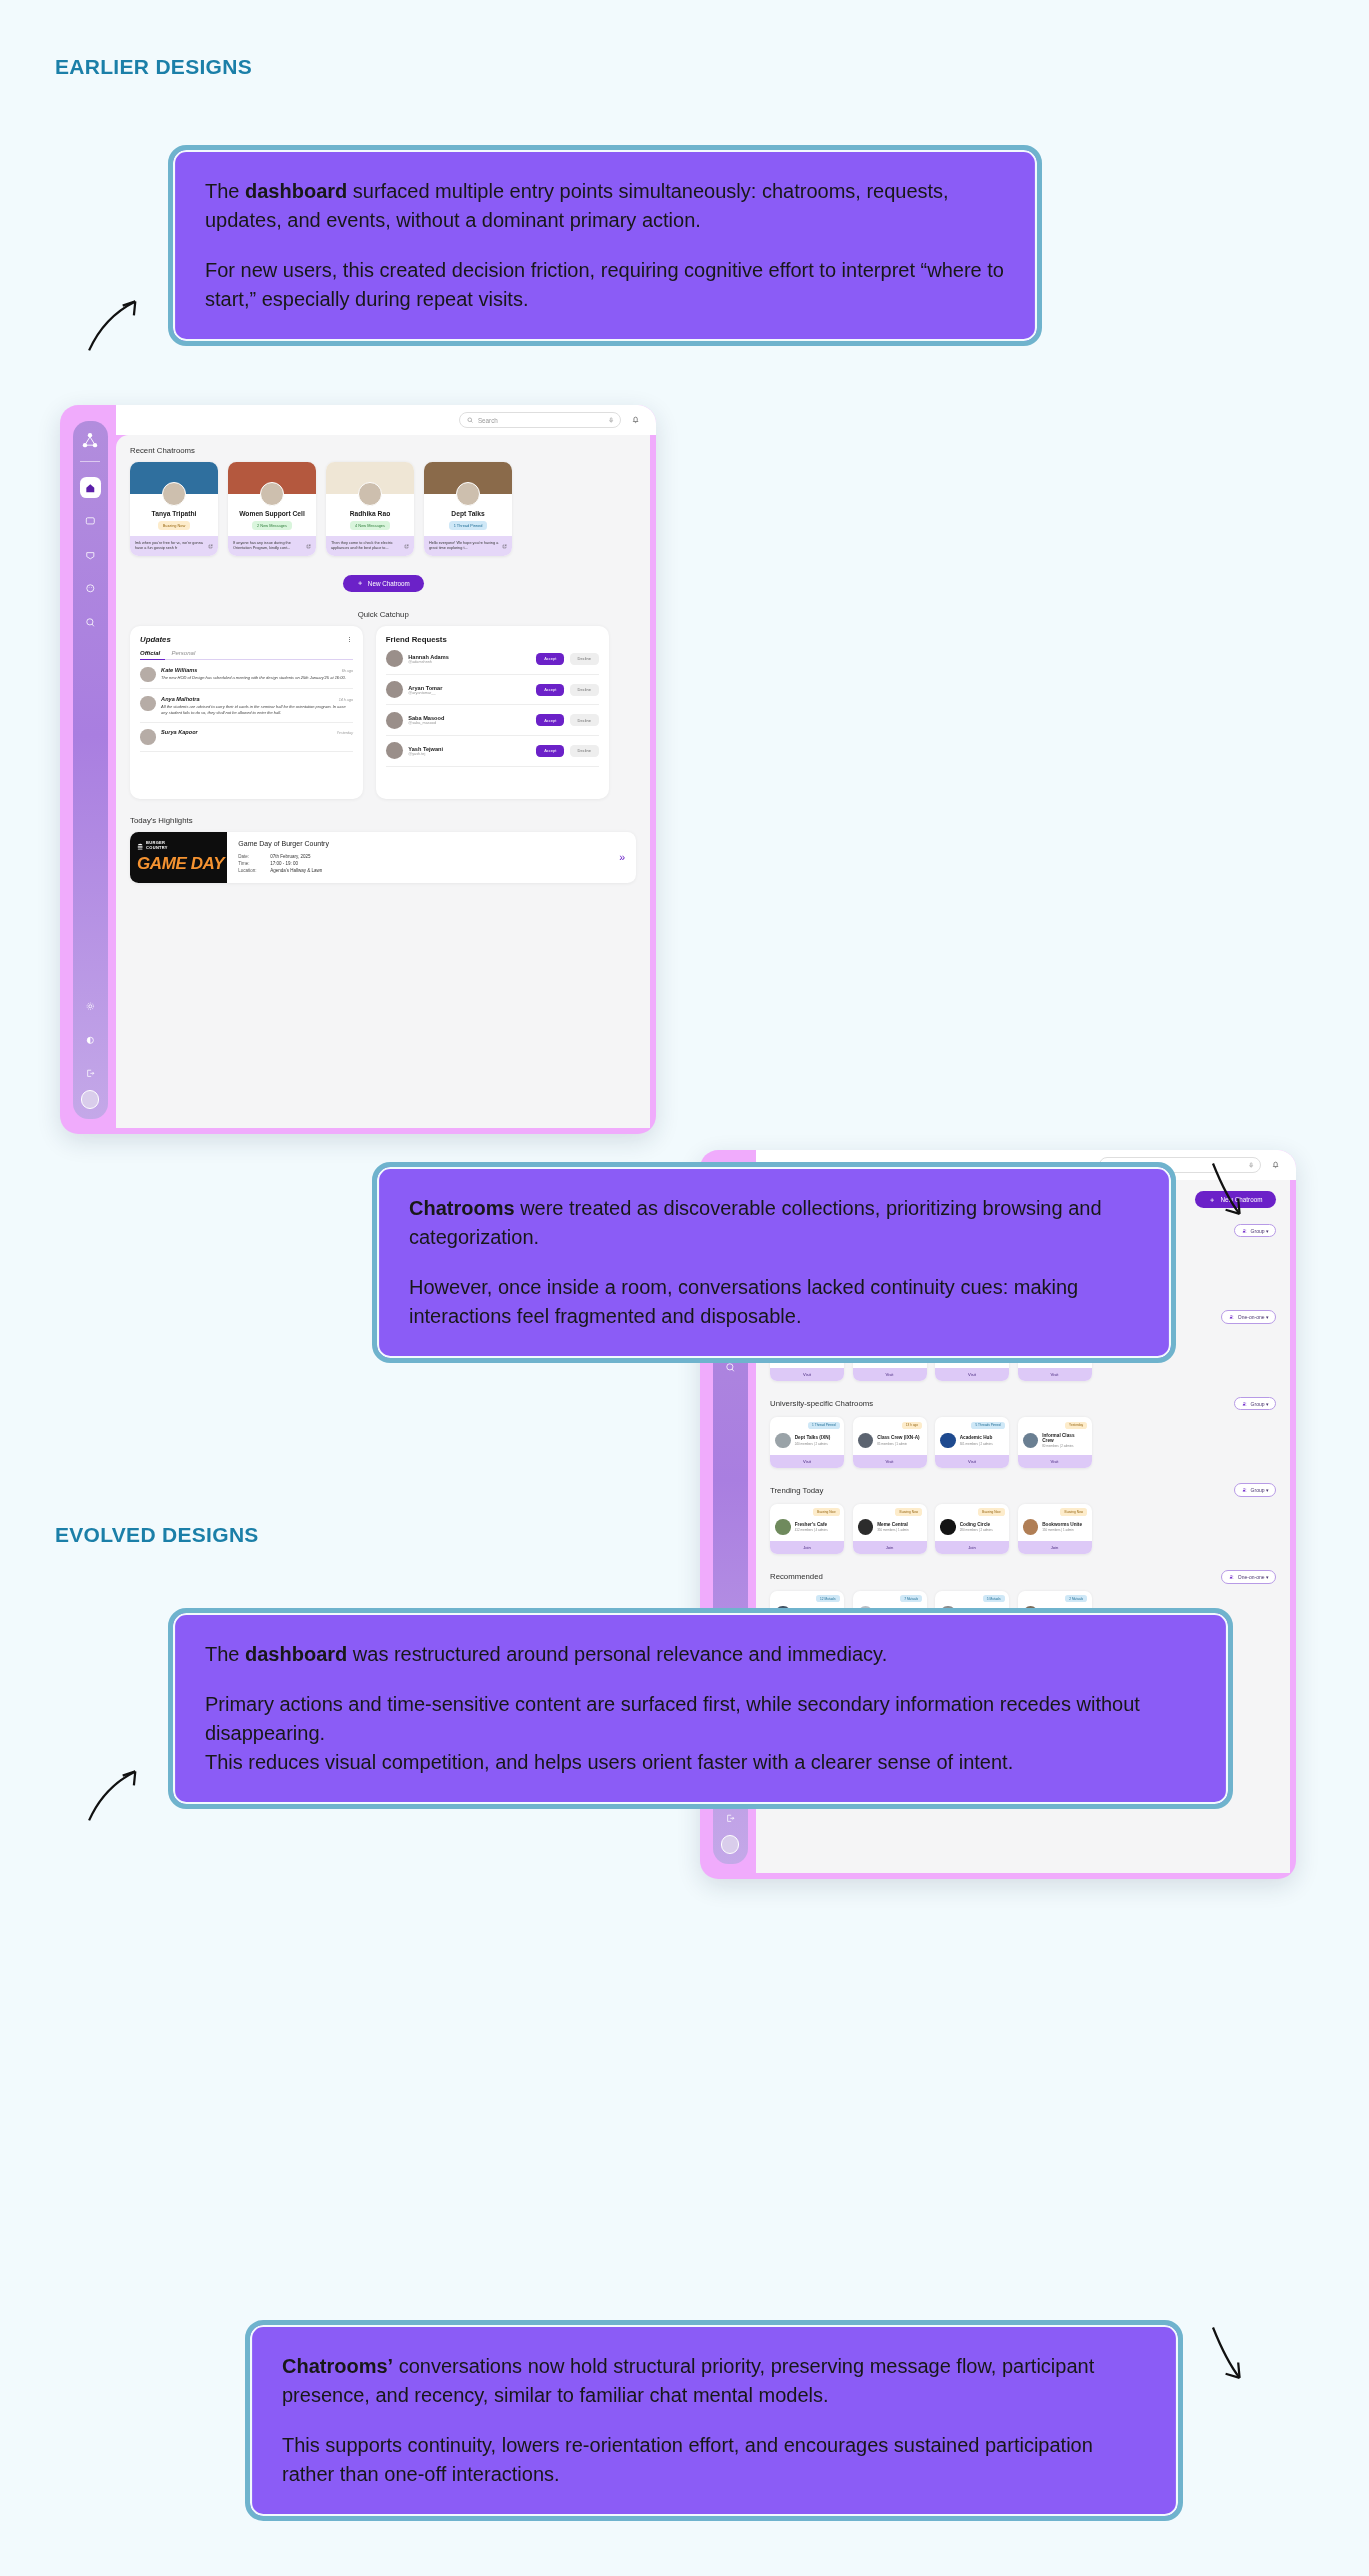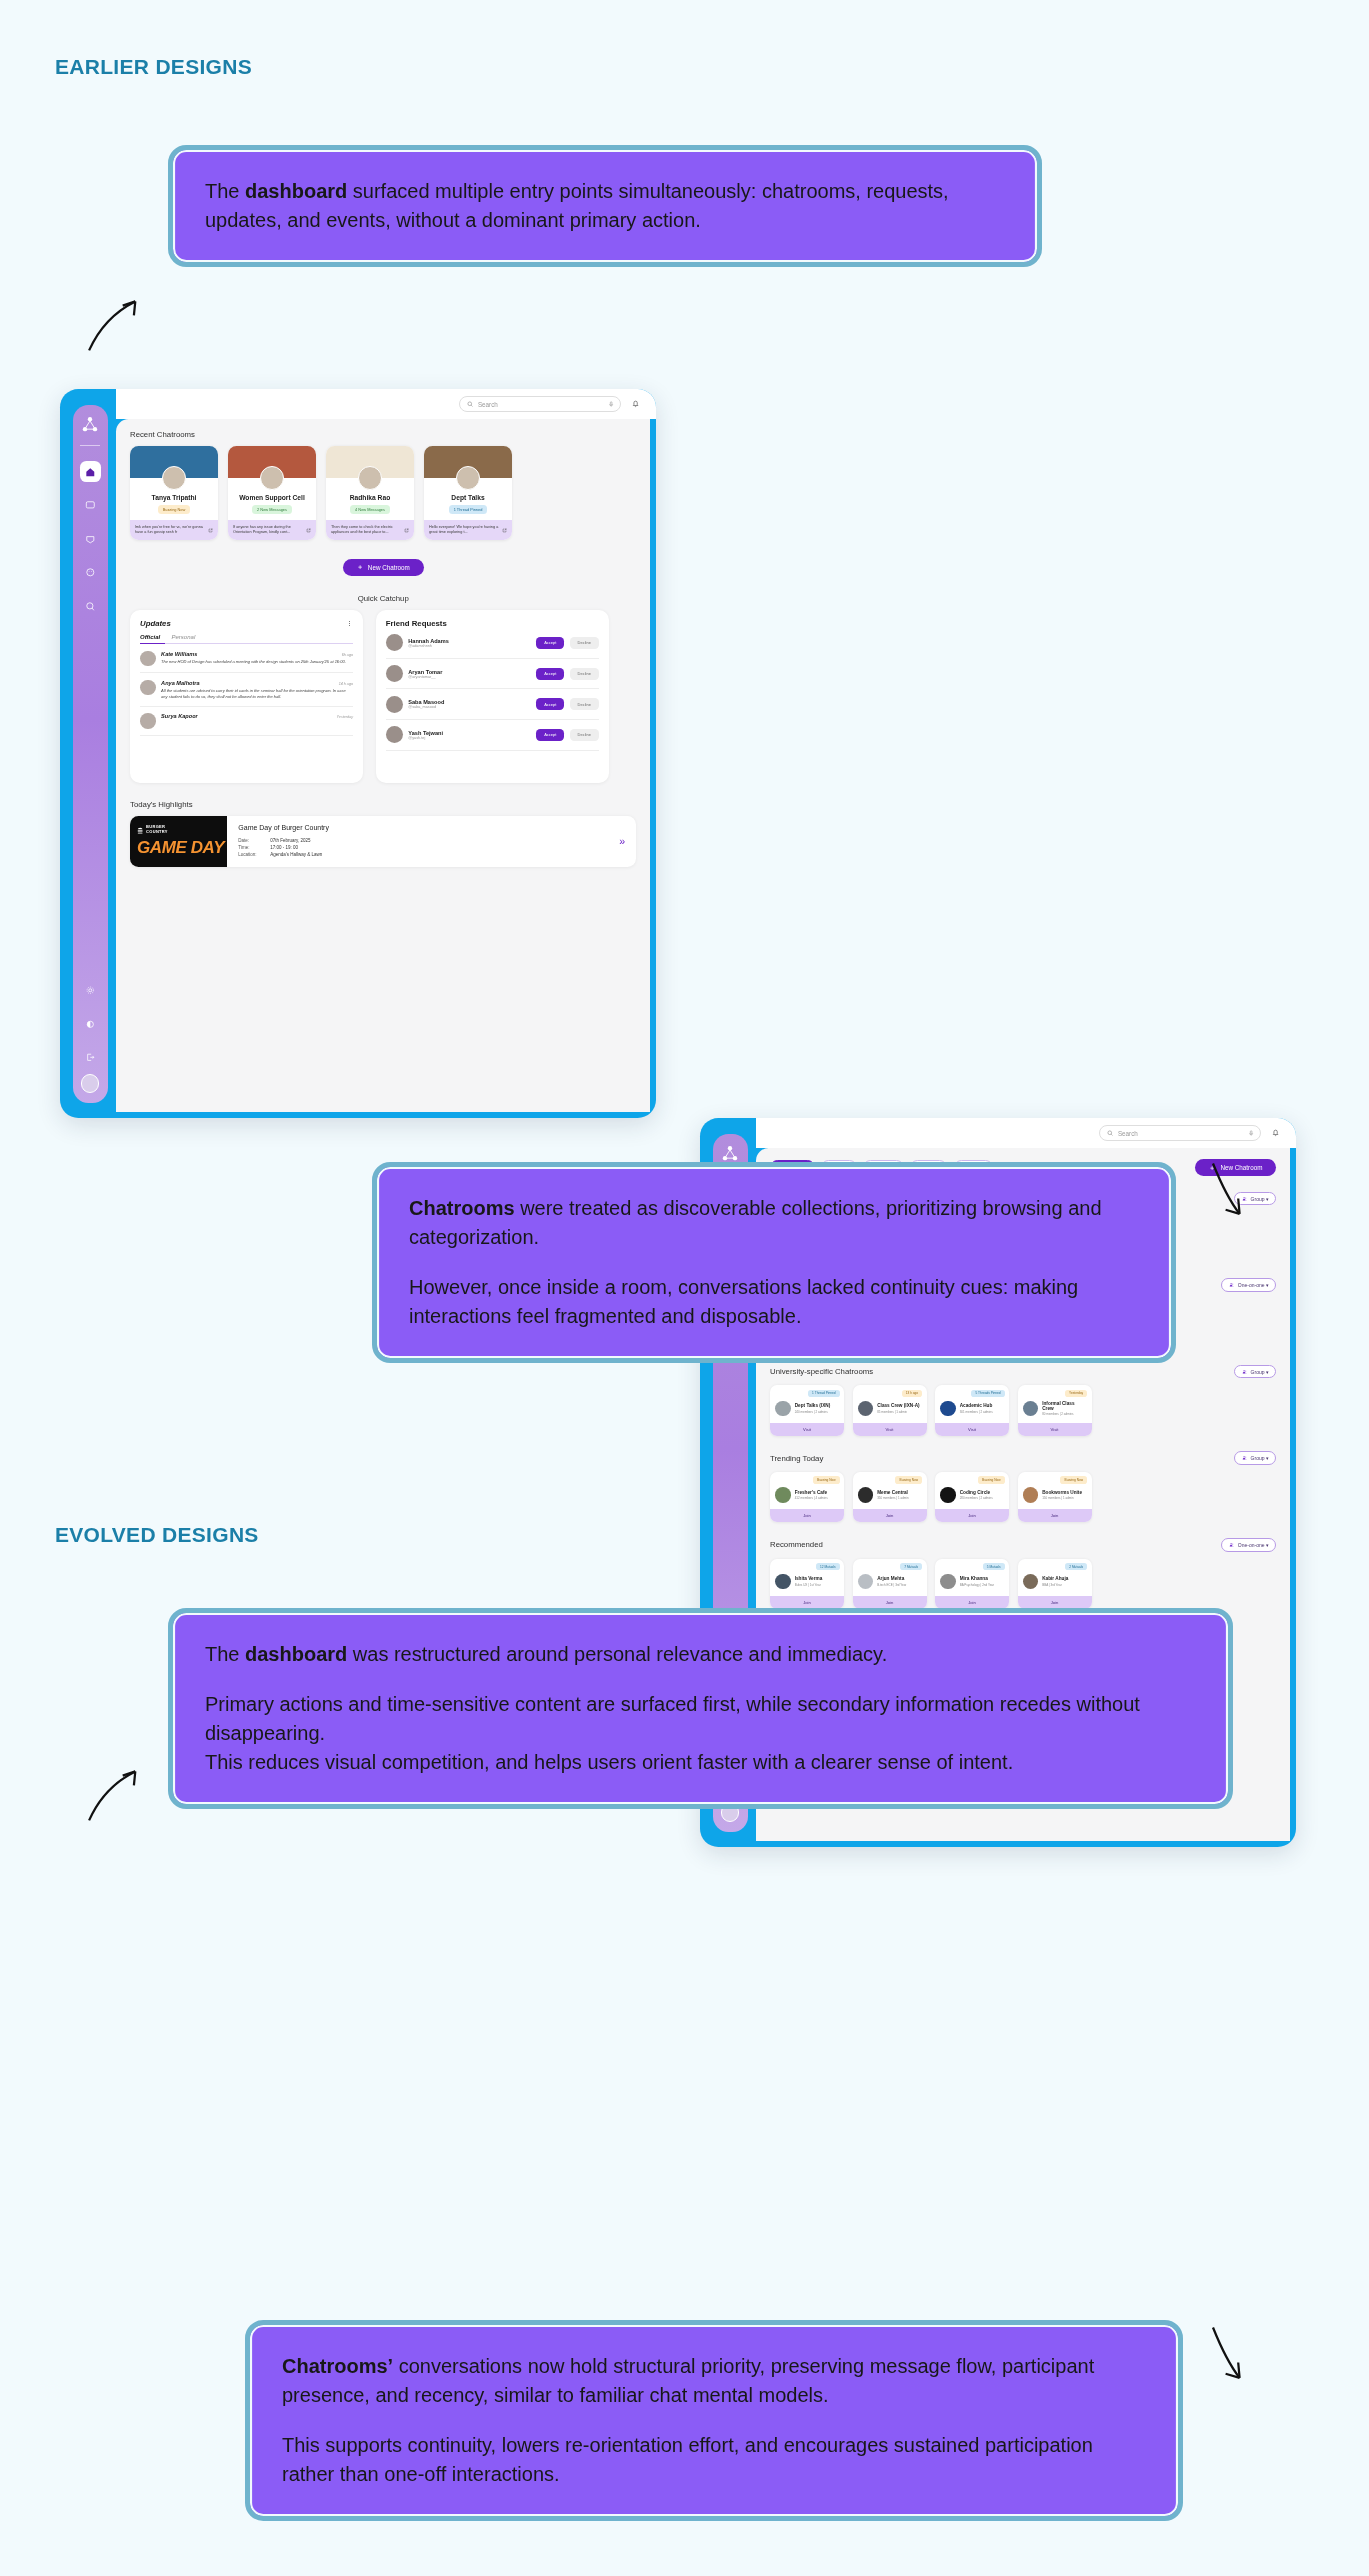--- a/index.html
+++ b/index.html
@@ -29,21 +29,21 @@
   .callout b { font-weight:bold; }
 
   
   .arrow { stroke:#111; stroke-width:3.2; fill:none; }
 
   
   .shot {
     border-radius:18.3px; overflow:hidden; position:relative;
     box-shadow:0 7px 24px rgba(25,45,70,.14);
   }
-  .shot-old { background:#0ea5e9; }
+  .shot-old { background:#f0abfc;margin-top:16px; }
 
   
   .sb {
     position:absolute; left:12.7px; top:15.5px; bottom:15.5px; width:35px;
     border-radius:15.5px;
     background:linear-gradient(180deg,#b28ddd 0%,#a97ee0 45%,#c4a8e8 100%);
     display:flex; flex-direction:column; align-items:center; padding:10px 0;
   }
   .sb .logo { width:20px;height:20px; }
   .sb .divider { width:20px;height:0.7px;background:rgba(255,255,255,.55); margin:10px 0; }
@@ -135,20 +135,21 @@
   
   .ph { background-size:cover; background-position:center; }
 </style>
 </head>
 <body>
 
 <div class="abs sec-title" style="left:55px;top:55px;">EARLIER DESIGNS</div>
 
 <div class="abs callout" style="left:168px;top:145px;width:874px;">
   <p><span>The </span><b>dashboard</b><span> surfaced multiple entry points simultaneously: chatrooms, requests, updates, and events, without a dominant primary action.</span></p>
+  <p>For new users, this created decision friction, requiring cognitive effort to interpret “where to start,” especially during repeat visits.</p>
 </div>
 <svg class="abs" style="left:83px;top:293px;width:71px;height:63px;" viewBox="0 0 100 90" width="71" height="63">
   <path class="arrow" d="M8,82 C20,55 42,28 74,12"></path>
     <path class="arrow" d="M74,12 L56,18 M74,12 L72,32"></path>
 </svg>
 
 <div class="abs shot shot-old" style="left:60px;top:389px;width:596px;height:729px;">
 
   <div class="sb">
     <svg class="logo" viewBox="0 0 24 24">

